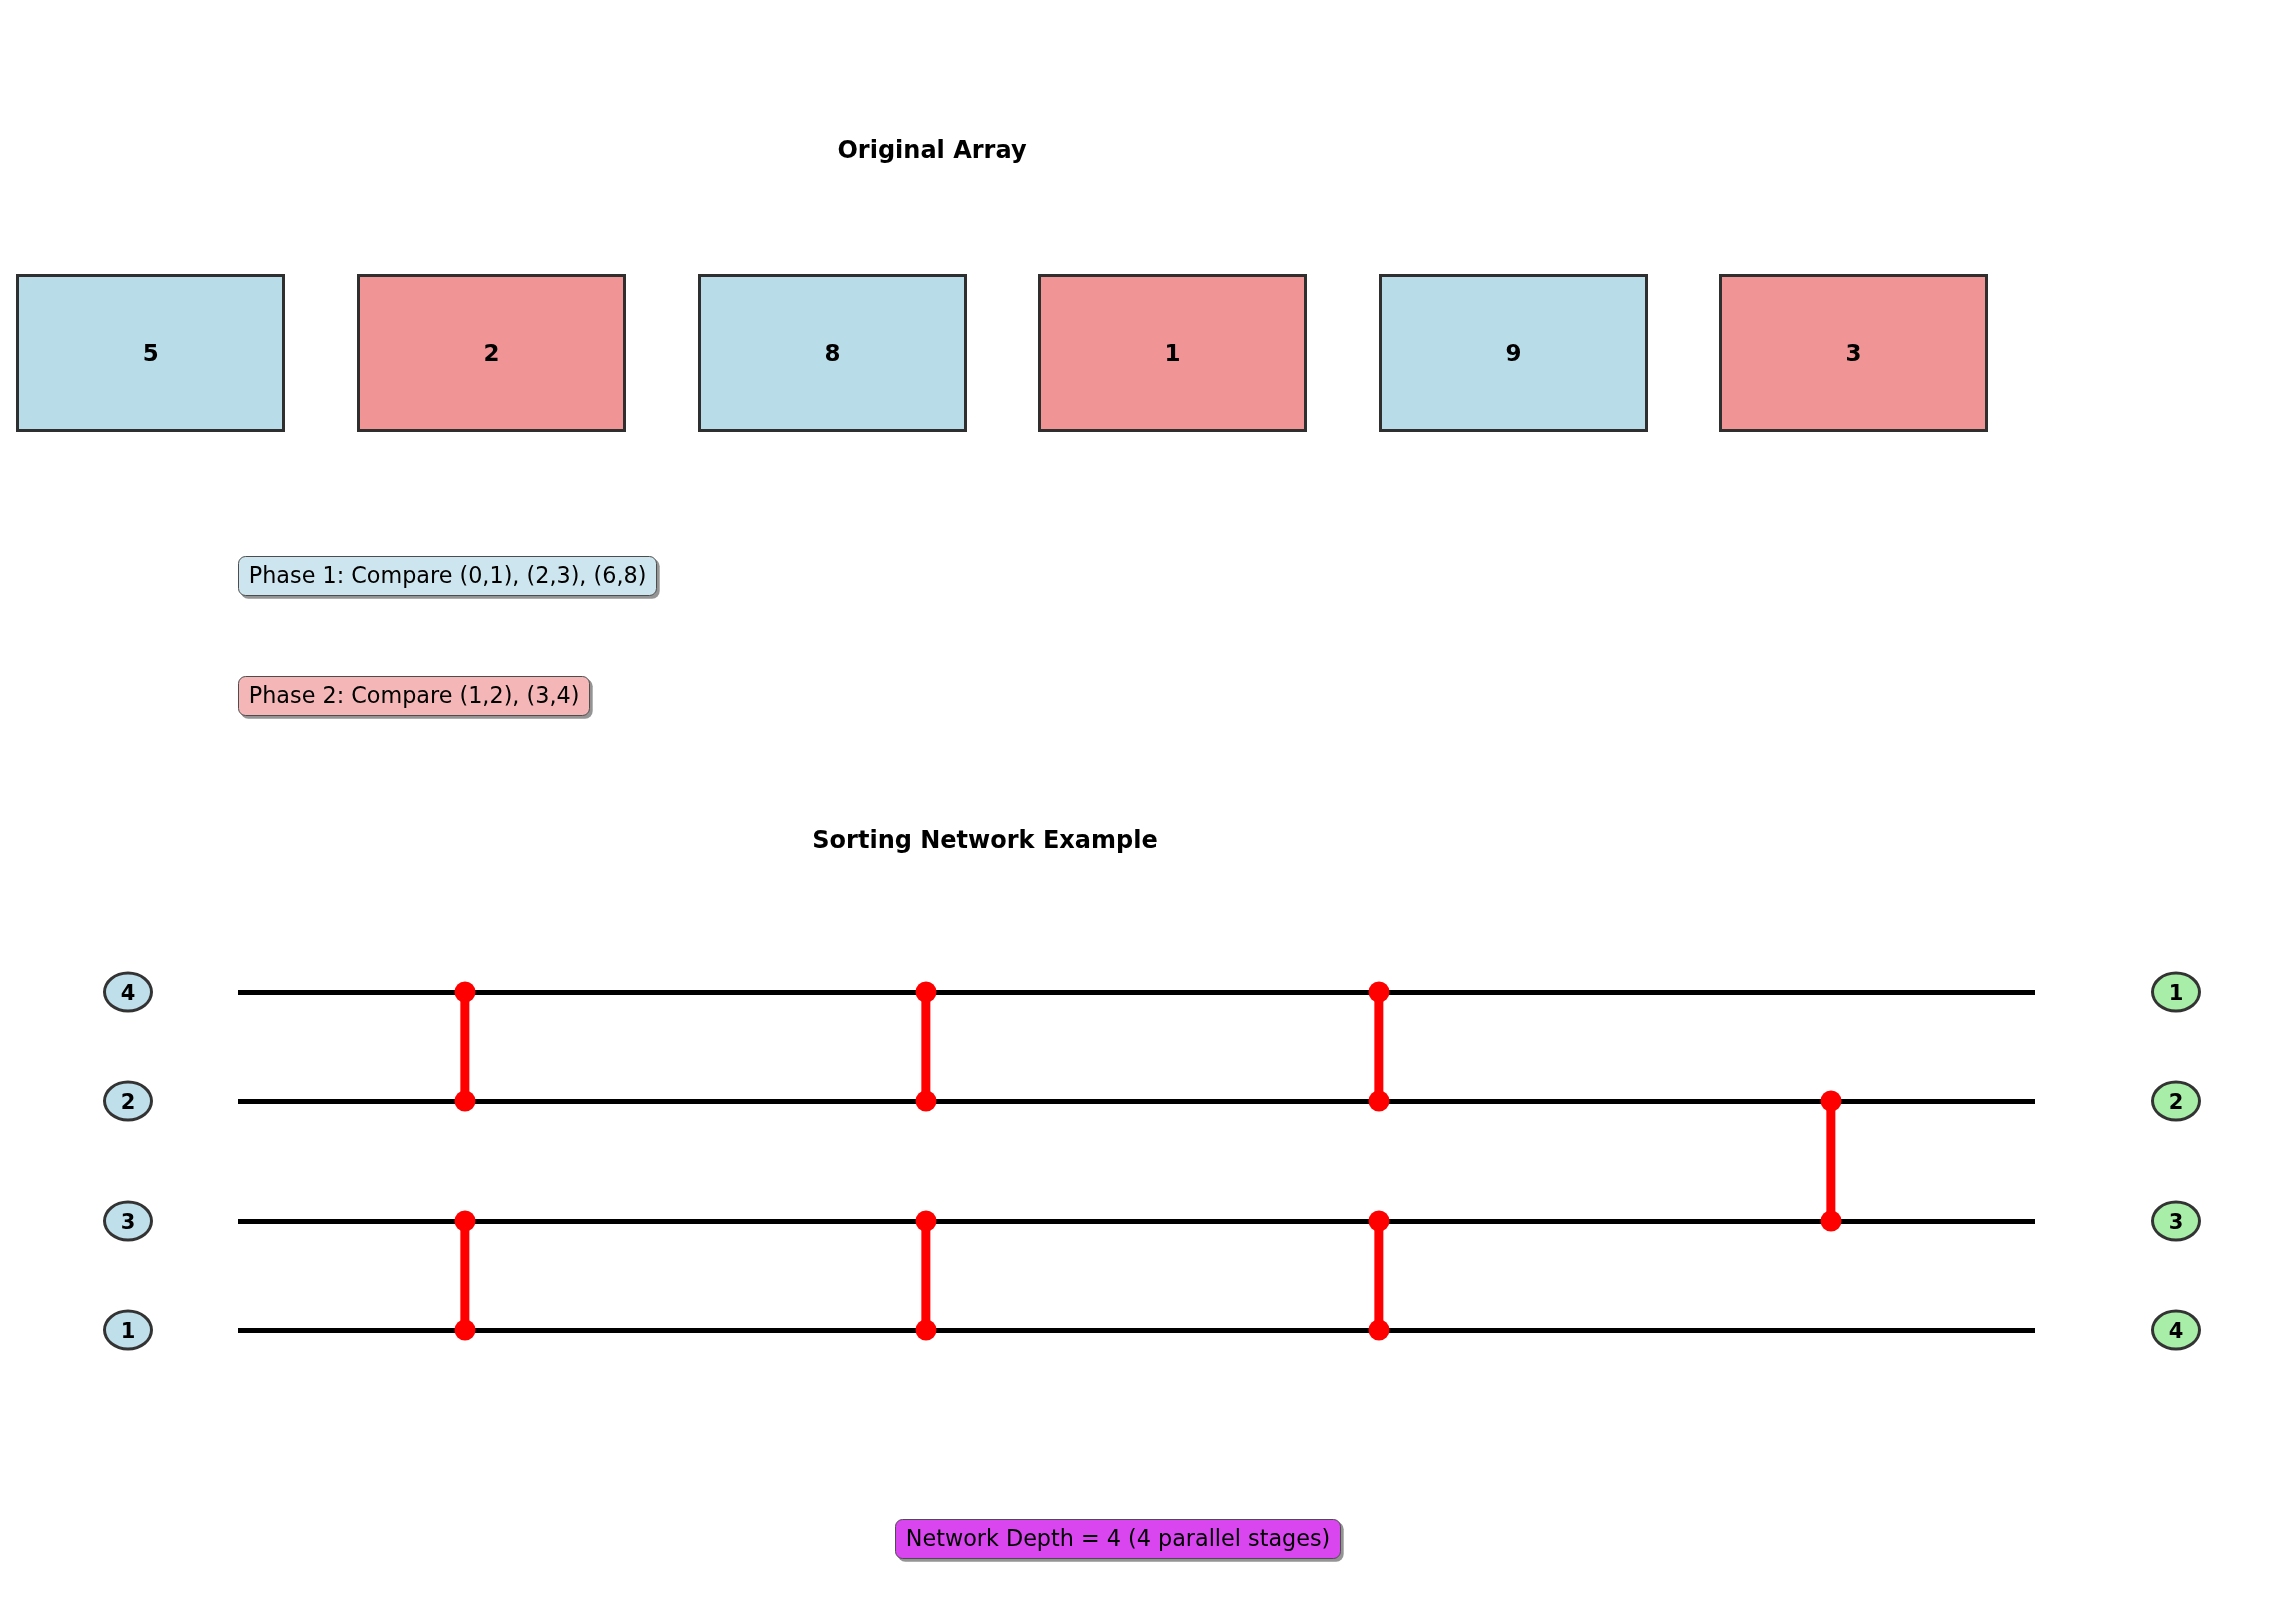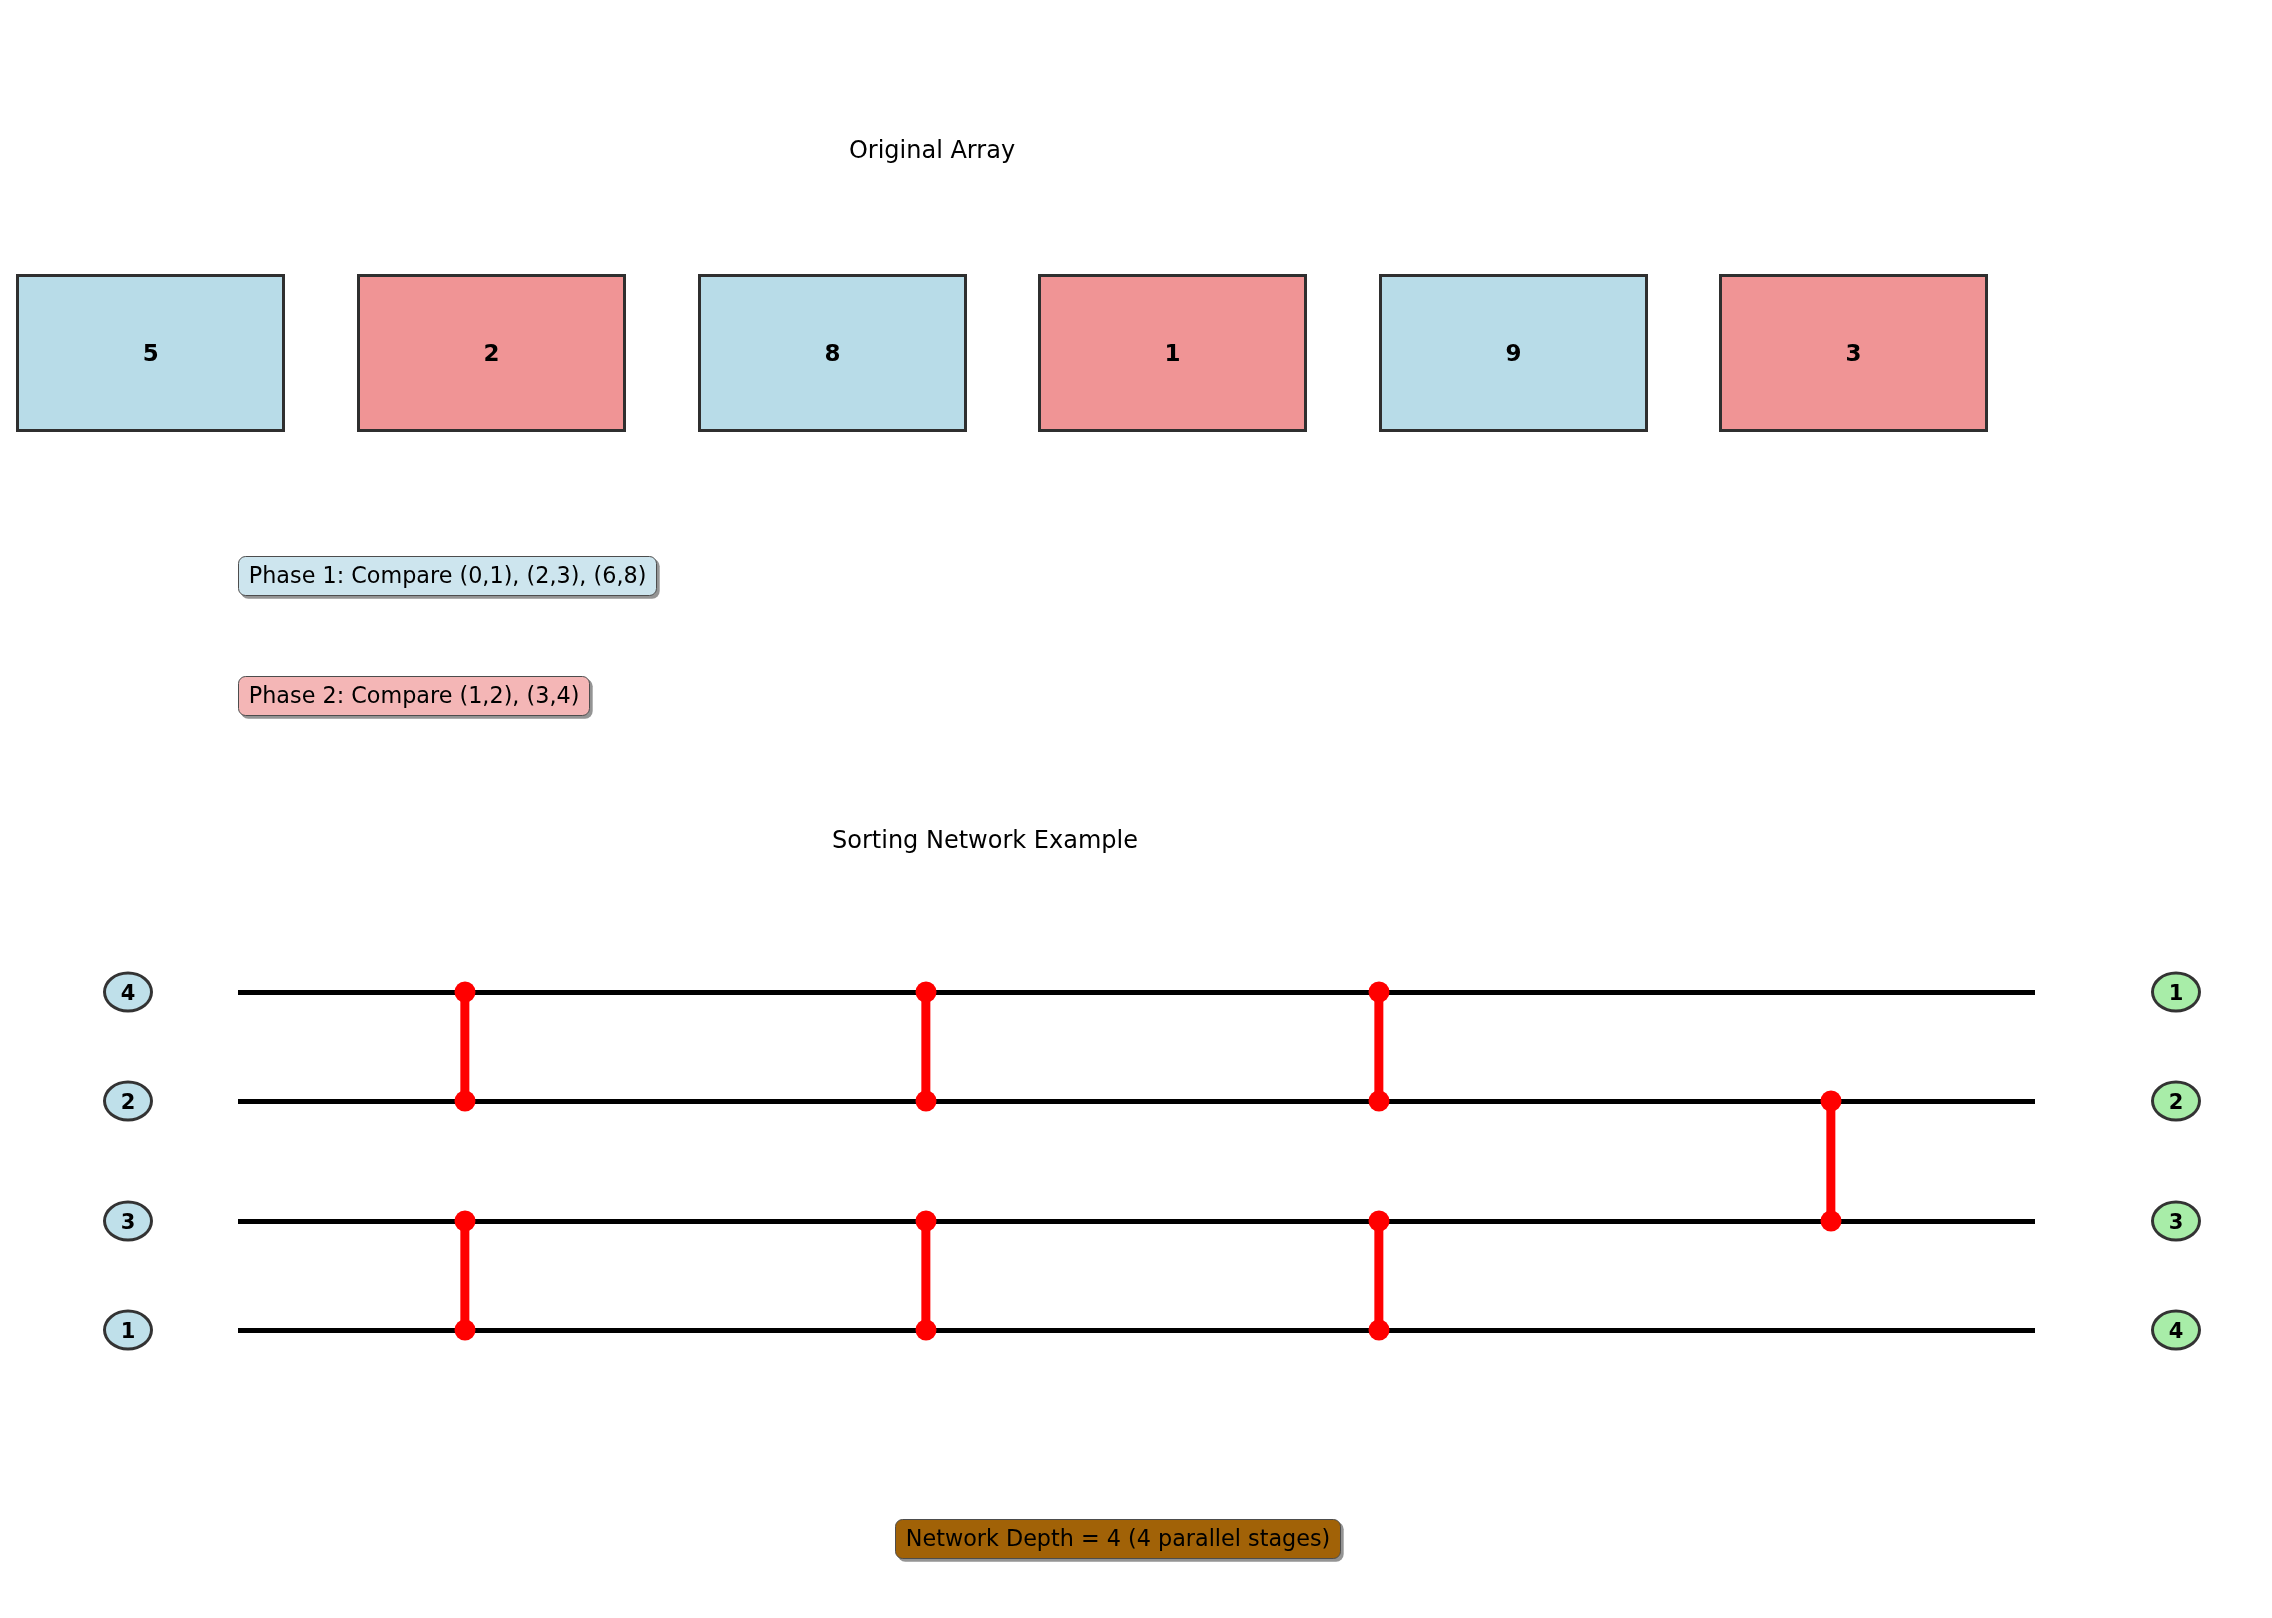--- a/index.html
+++ b/index.html
@@ -29,21 +29,21 @@
     text-align: center;
     font-size: 29px;
     font-weight: bold;
     color: #000000;
     letter-spacing: 0px;
   }
   .section-title {
     position: absolute;
     text-align: center;
     font-size: 24px;
-    font-weight: normal;
+    font-weight: bold;
     color: #000000;
   }
   #original-array-title {
     left: 0;
     top: 136px;
     width: 1864px;
   }
   #network-title {
     left: 0;
     top: 826px;
@@ -206,16 +206,16 @@
       <div class="node-label" style="left: 128px; top: 992px; background: rgb(191, 224, 234); border-color: rgb(51, 51, 51);">4</div>
       <div class="node-label" style="left: 128px; top: 1101px; background: rgb(191, 224, 234); border-color: rgb(51, 51, 51);">2</div>
       <div class="node-label" style="left: 128px; top: 1221px; background: rgb(191, 224, 234); border-color: rgb(51, 51, 51);">3</div>
       <div class="node-label" style="left: 128px; top: 1330px; background: rgb(191, 224, 234); border-color: rgb(51, 51, 51);">1</div>
       <div class="node-label" style="left: 2176px; top: 992px; background: rgb(168, 237, 168); border-color: rgb(51, 51, 51);">1</div>
       <div class="node-label" style="left: 2176px; top: 1101px; background: rgb(168, 237, 168); border-color: rgb(51, 51, 51);">2</div>
       <div class="node-label" style="left: 2176px; top: 1221px; background: rgb(168, 237, 168); border-color: rgb(51, 51, 51);">3</div>
       <div class="node-label" style="left: 2176px; top: 1330px; background: rgb(168, 237, 168); border-color: rgb(51, 51, 51);">4</div>
     </div>
 
-  <div class="pill" id="depth-pill" style="background: #a16207;">Network Depth = 4 (4 parallel stages)</div>
+  <div class="pill" id="depth-pill" style="background: #d946ef;">Network Depth = 4 (4 parallel stages)</div>
 
 </div>
 
 
 </body></html>

